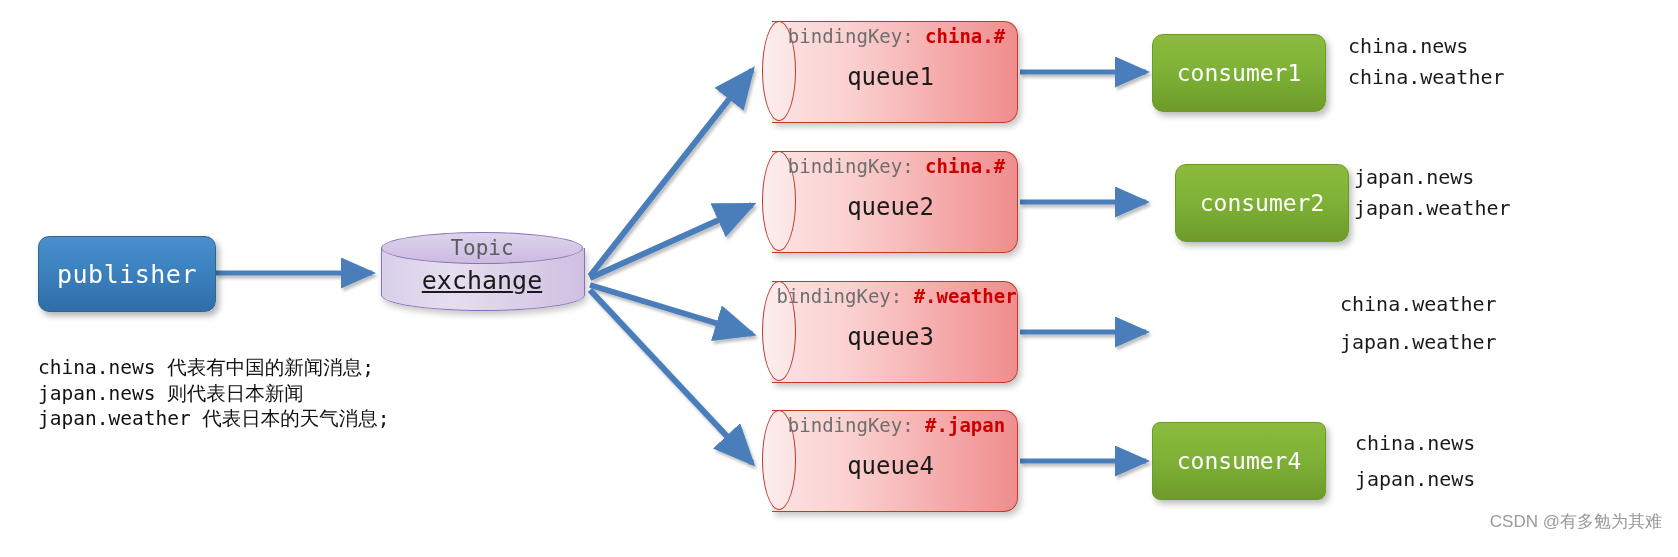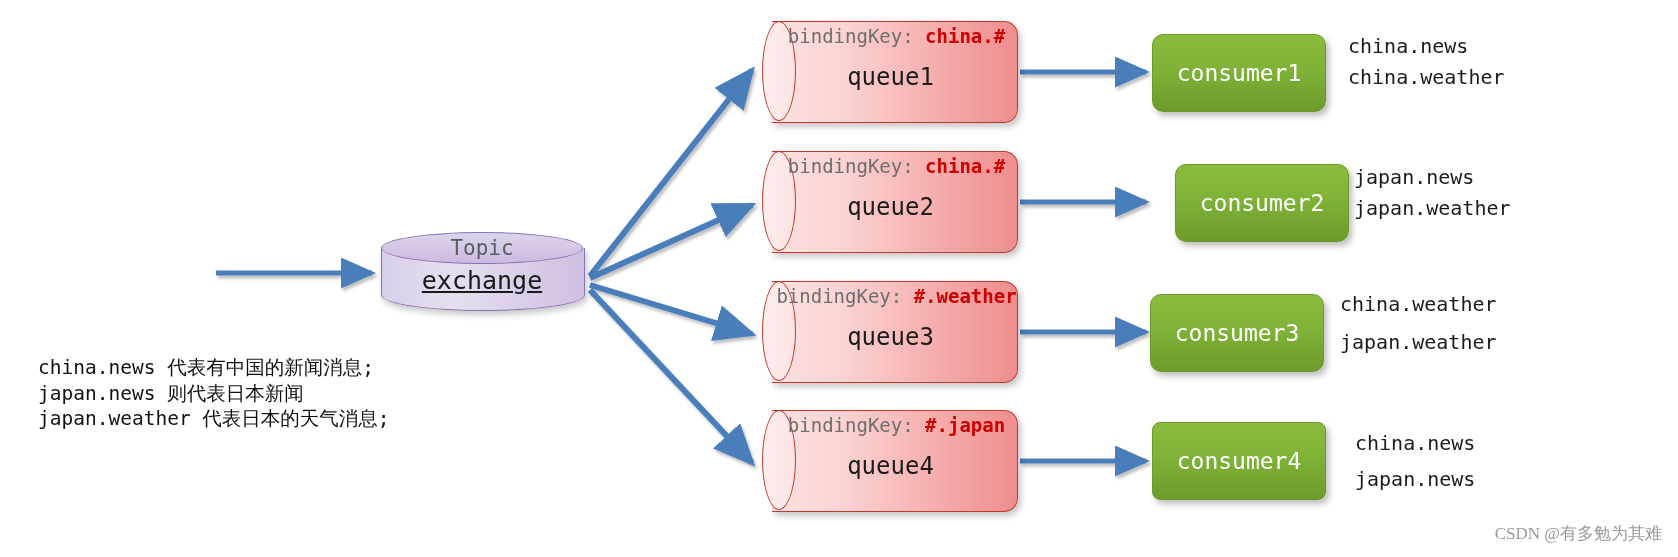--- a/index.html
+++ b/index.html
@@ -194,22 +194,22 @@
     font-size: 19.5px;
     line-height: 25.5px;
     color: #111111;
     white-space: nowrap;
   }
 
   
   .watermark {
     position: absolute;
     right: 16px;
-    bottom: 12px;
-    font-family: Liberation Serif, serif;
+    bottom: 24px;
+    font-family: Liberation Sans, sans-serif;
     font-size: 17px;
     color: #9a9a9a;
   }
 </style>
 </head>
 <body>
 
 <div id="canvas">
 
   <svg class="wires" viewBox="0 0 1678 557" xmlns="http://www.w3.org/2000/svg">
@@ -230,20 +230,23 @@
       <line x1="590" y1="285" x2="752" y2="334" stroke="#4a7ebb" stroke-width="6" marker-end="url(#ah)"></line>
       <line x1="590" y1="290" x2="752" y2="463" stroke="#4a7ebb" stroke-width="6" marker-end="url(#ah)"></line>
 
       <line x1="1020" y1="72" x2="1146" y2="72" stroke="#4a7ebb" stroke-width="5" marker-end="url(#ah)"></line>
       <line x1="1020" y1="202" x2="1146" y2="202" stroke="#4a7ebb" stroke-width="5" marker-end="url(#ah)"></line>
       <line x1="1020" y1="332" x2="1146" y2="332" stroke="#4a7ebb" stroke-width="5" marker-end="url(#ah)"></line>
       <line x1="1020" y1="461" x2="1146" y2="461" stroke="#4a7ebb" stroke-width="5" marker-end="url(#ah)"></line>
     </g>
   </svg>
 
+  <div class="publisher">
+    <span>publisher</span>
+  </div>
 
   <div class="exchange">
     <div class="body"></div>
     <div class="top"></div>
     <div class="topLabel">Topic</div>
     <div class="mainLabel">exchange</div>
   </div>
 
   <div class="queue" style="left:762px; top:21px;">
     <div class="qbody"></div>
@@ -272,23 +275,20 @@
     <div class="bkey"><span>bindingKey: </span><b>#.japan</b></div>
     <div class="qname">queue4</div>
   </div>
 
   <div class="consumer" style="left:1152px; top:34px;">
     <span>consumer1</span>
   </div>
   <div class="consumer" style="left:1152px; top:164px;margin-left:23px;">
     <span>consumer2</span>
   </div>
-  <div class="consumer" style="left:1150px; top:294px;">
-    <span>consumer3</span>
-  </div>
   <div class="consumer" style="left:1152px; top:422px;border-radius:8px;">
     <span>consumer4</span>
   </div>
 
   <div class="routes" style="left:1348px; top:31px;">
     <div>china.news</div>
     <div>china.weather</div>
   </div>
   <div class="routes" style="left:1354px; top:162px;">
     <div>japan.news</div>

